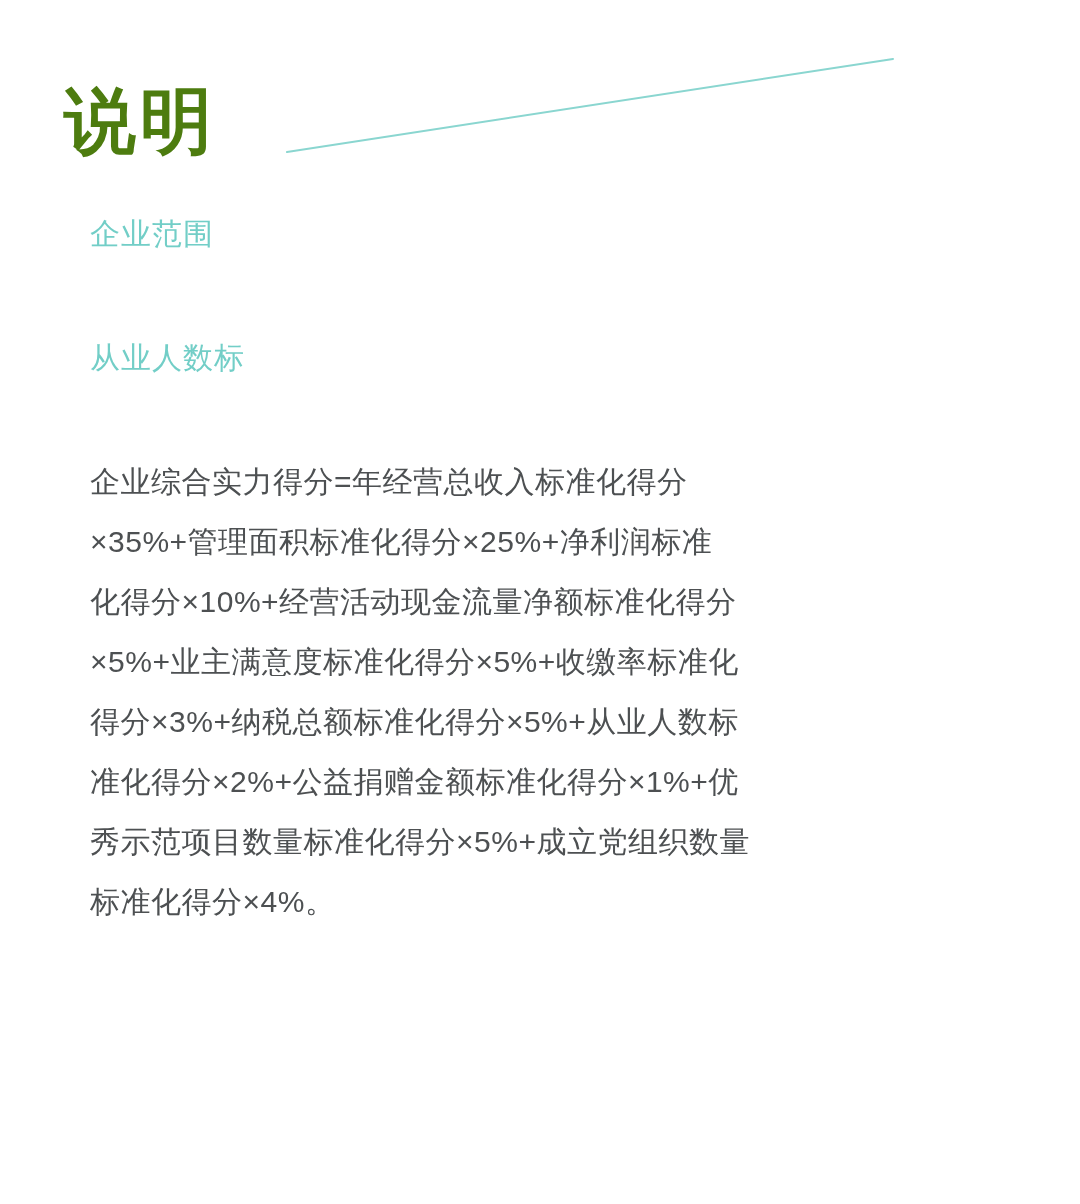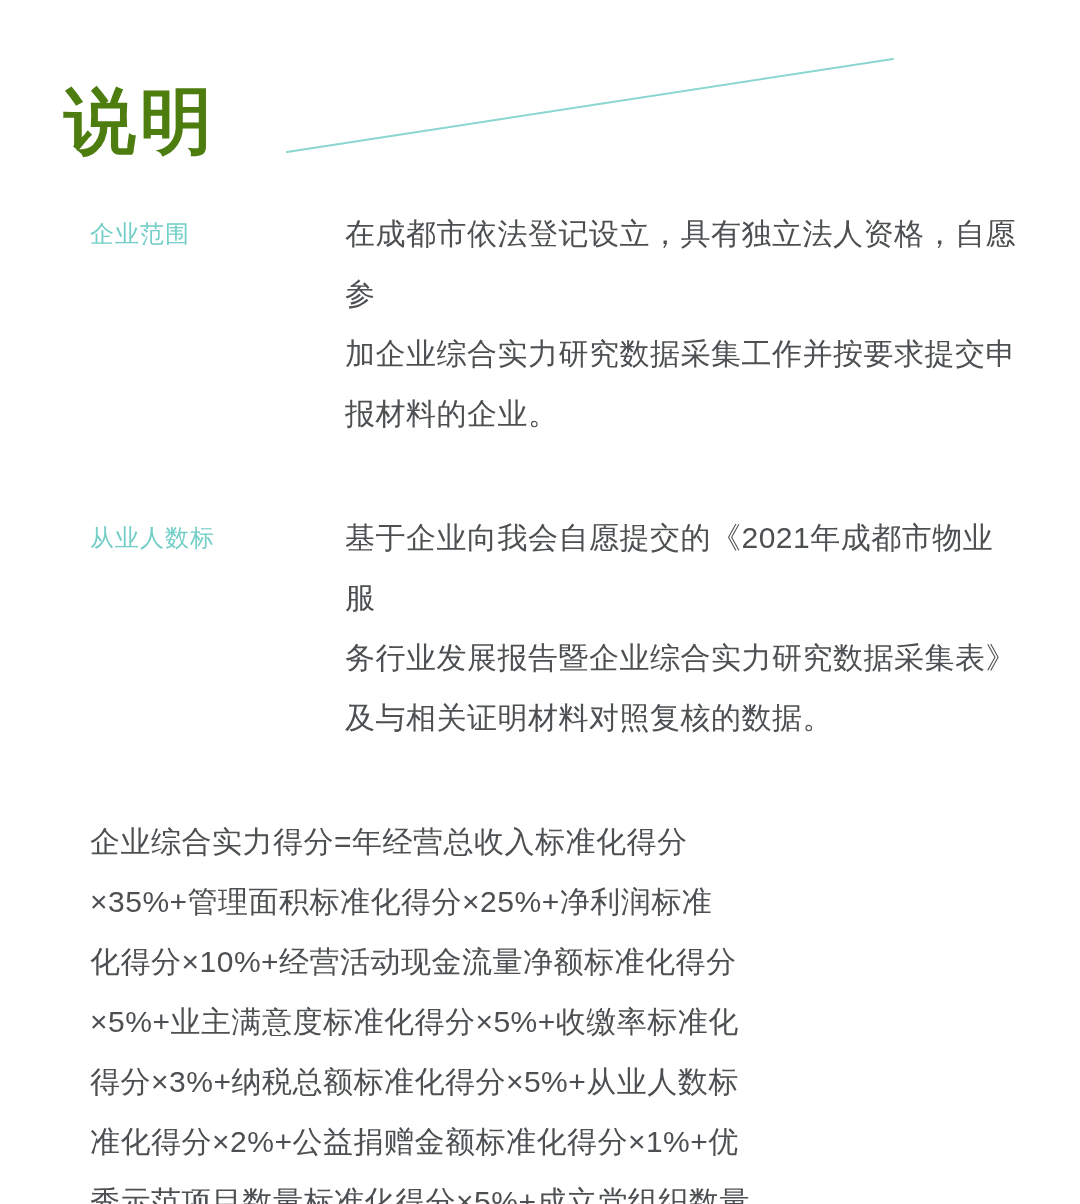--- a/index.html
+++ b/index.html
@@ -43,21 +43,21 @@
   .section-row {
     display: flex;
     align-items: flex-start;
   }
   .section-row + .section-row {
     margin-top: 64px;
   }
   .section-label {
     flex: 0 0 255px;
     width: 255px;
-    font-size: 24px;
+    font-size: 30px;
     line-height: 60px;
     color: #72cec7;
     letter-spacing: 1px;
   }
   .section-body {
     width: 672px;
     font-size: 30px;
     line-height: 60px;
     color: #4d5052;
     letter-spacing: 0.5px;
@@ -72,30 +72,24 @@
   <div class="title">说明</div>
 
   <svg class="decor-line" viewBox="0 0 616 106" aria-hidden="true">
     <line x1="5" y1="100" x2="611" y2="7" stroke-width="2" stroke-linecap="round" stroke="#8ad6d0"></line>
   </svg>
 
   <div class="sections">
 
     <div class="section-row">
       <div class="section-label">企业范围</div>
-      <div class="section-body">在成都市依法登记设立，具有独立法人资格，自愿参
-加企业综合实力研究数据采集工作并按要求提交申
-报材料的企业。</div>
     </div>
 
     <div class="section-row">
       <div class="section-label">从业人数标</div>
-      <div class="section-body">基于企业向我会自愿提交的《2021年成都市物业服
-务行业发展报告暨企业综合实力研究数据采集表》
-及与相关证明材料对照复核的数据。</div>
     </div>
 
     <div class="section-row">
       <div class="section-body">企业综合实力得分=年经营总收入标准化得分
 ×35%+管理面积标准化得分×25%+净利润标准
 化得分×10%+经营活动现金流量净额标准化得分
 ×5%+业主满意度标准化得分×5%+收缴率标准化
 得分×3%+纳税总额标准化得分×5%+从业人数标
 准化得分×2%+公益捐赠金额标准化得分×1%+优
 秀示范项目数量标准化得分×5%+成立党组织数量

